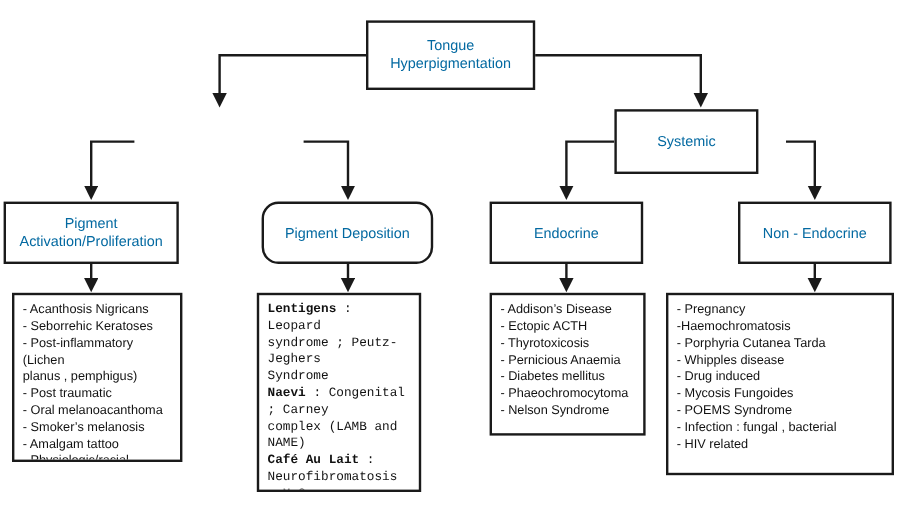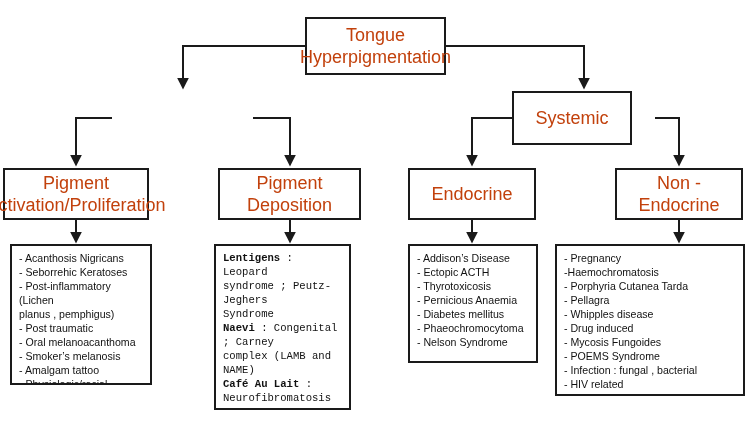--- a/index.html
+++ b/index.html
@@ -25,23 +25,23 @@
   }
   .node {
     position: absolute;
     box-sizing: border-box;
     border: 2px solid #1a1a1a;
     background: #ffffff;
     display: flex;
     align-items: center;
     justify-content: center;
     text-align: center;
-    font-size: 18px;
+    font-size: 12px;
     line-height: 1.25;
-    color: #c2410c;
+    color: #0369a1;
     white-space: pre-line;
   }
   .listbox {
     position: absolute;
     box-sizing: border-box;
     border: 2px solid #1a1a1a;
     background: #ffffff;
     padding: 6px 7px 18px 7px;
     font-size: 10.6px;
     line-height: 1.32;
@@ -88,21 +88,21 @@
 
   <div class="node" style="left:305px; top:17px; width:141px; height:58px;">Tongue
 Hyperpigmentation</div>
 
 
   <div class="node" style="left:512px; top:91px; width:120px; height:54px;">Systemic</div>
 
   <div class="node" style="left:3px; top:168px; width:146px; height:52px;">Pigment
 Activation/Proliferation</div>
 
-  <div class="node" style="left:218px; top:168px; width:143px; height:52px;">Pigment Deposition</div>
+  <div class="node" style="left:218px; top:168px; width:143px; height:52px;border-radius:14px;">Pigment Deposition</div>
 
   <div class="node" style="left:408px; top:168px; width:128px; height:52px;">Endocrine</div>
 
   <div class="node" style="left:615px; top:168px; width:128px; height:52px;">Non - Endocrine</div>
 
   <div class="listbox" style="left:10px; top:244px; width:142px; height:141px;">
       <div class="line"><span>- Acanthosis Nigricans</span></div>
       <div class="line"><span>- Seborrehic Keratoses</span></div>
       <div class="line"><span>- Post-inflammatory (Lichen</span></div>
       <div class="line"><span>planus , pemphigus)</span></div>
@@ -131,21 +131,20 @@
       <div class="line"><span>- Pernicious Anaemia</span></div>
       <div class="line"><span>- Diabetes mellitus</span></div>
       <div class="line"><span>- Phaeochromocytoma</span></div>
       <div class="line"><span>- Nelson Syndrome</span></div>
     </div>
 
   <div class="listbox" style="left:555px; top:244px; width:190px; height:152px;">
       <div class="line"><span>- Pregnancy</span></div>
       <div class="line"><span>-Haemochromatosis</span></div>
       <div class="line"><span>- Porphyria Cutanea Tarda</span></div>
-      <div class="line"><span>- Pellagra</span></div>
       <div class="line"><span>- Whipples disease</span></div>
       <div class="line"><span>- Drug induced</span></div>
       <div class="line"><span>- Mycosis Fungoides</span></div>
       <div class="line"><span>- POEMS Syndrome</span></div>
       <div class="line"><span>- Infection : fungal , bacterial</span></div>
       <div class="line"><span>- HIV related</span></div>
     </div>
 
 </div>
 

